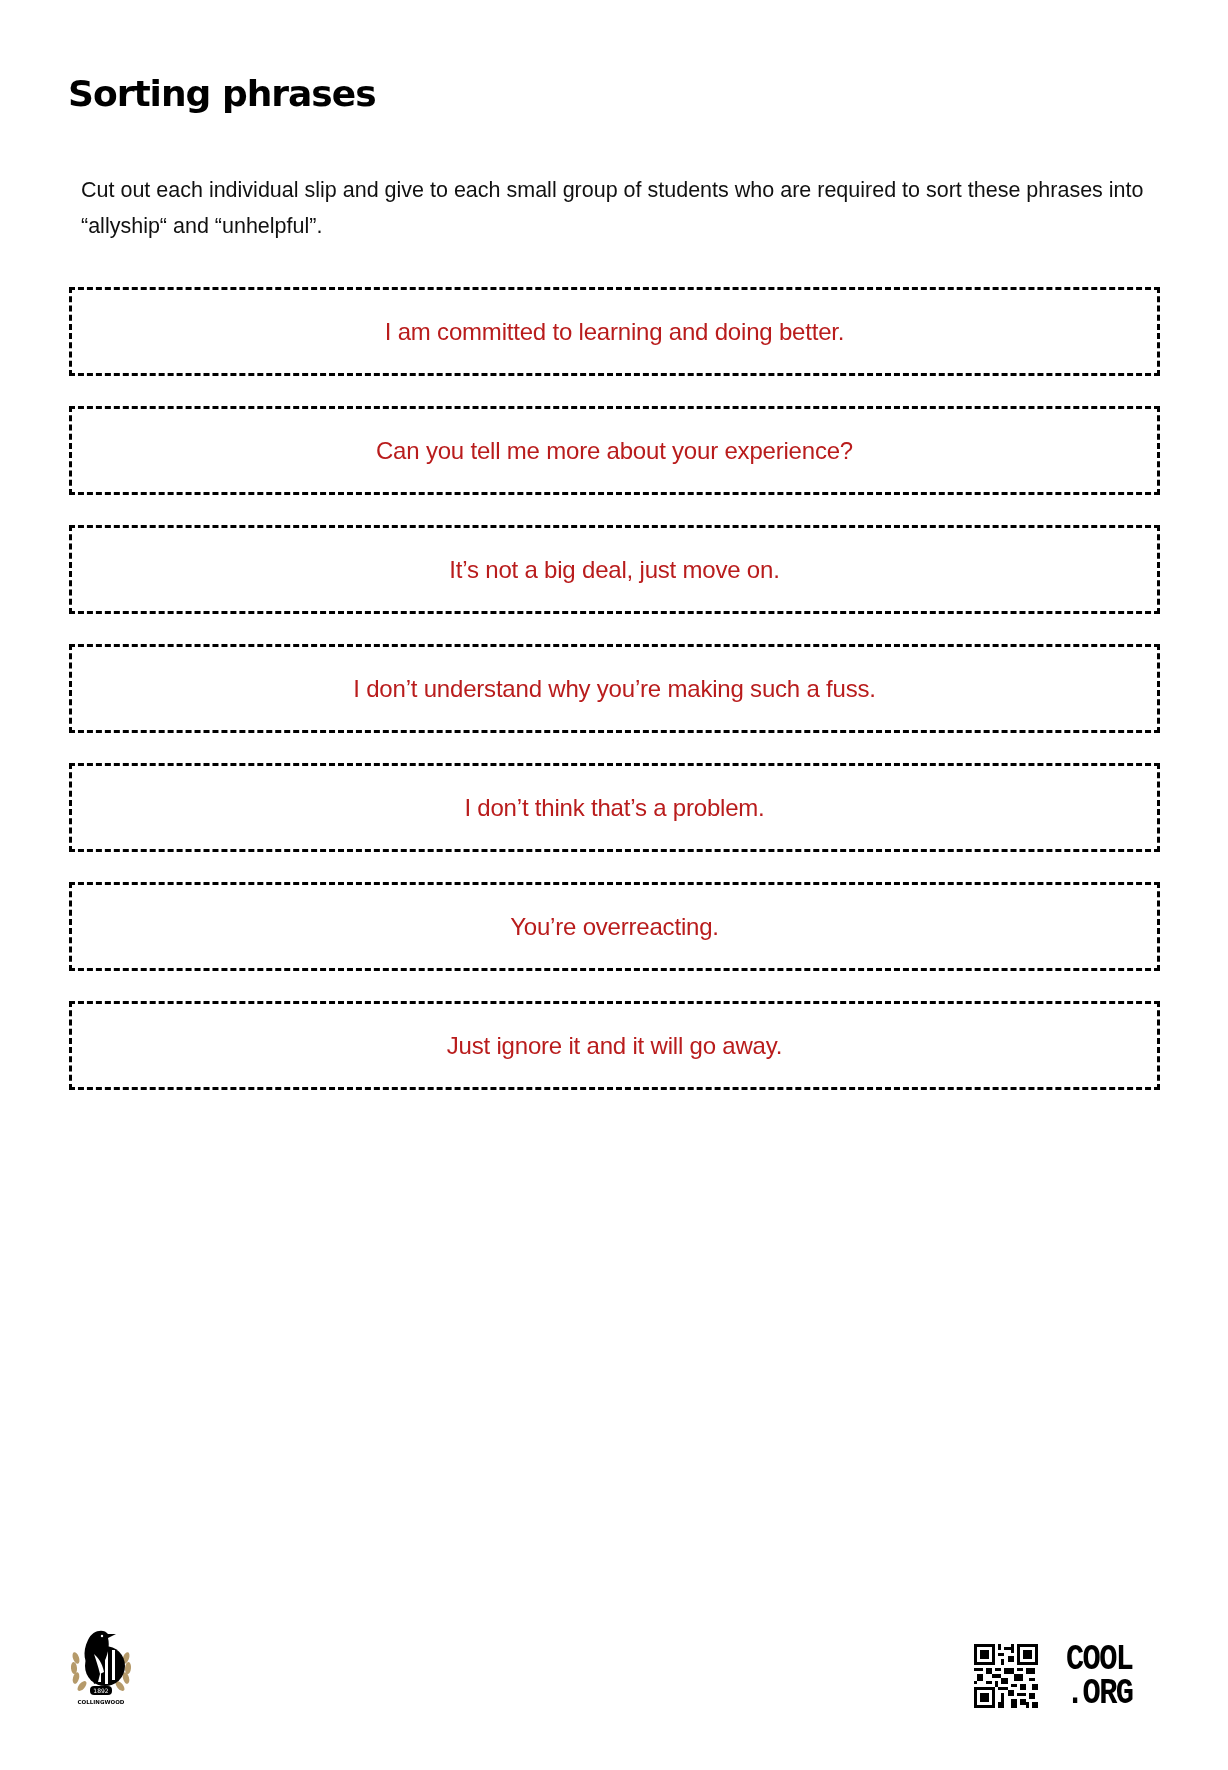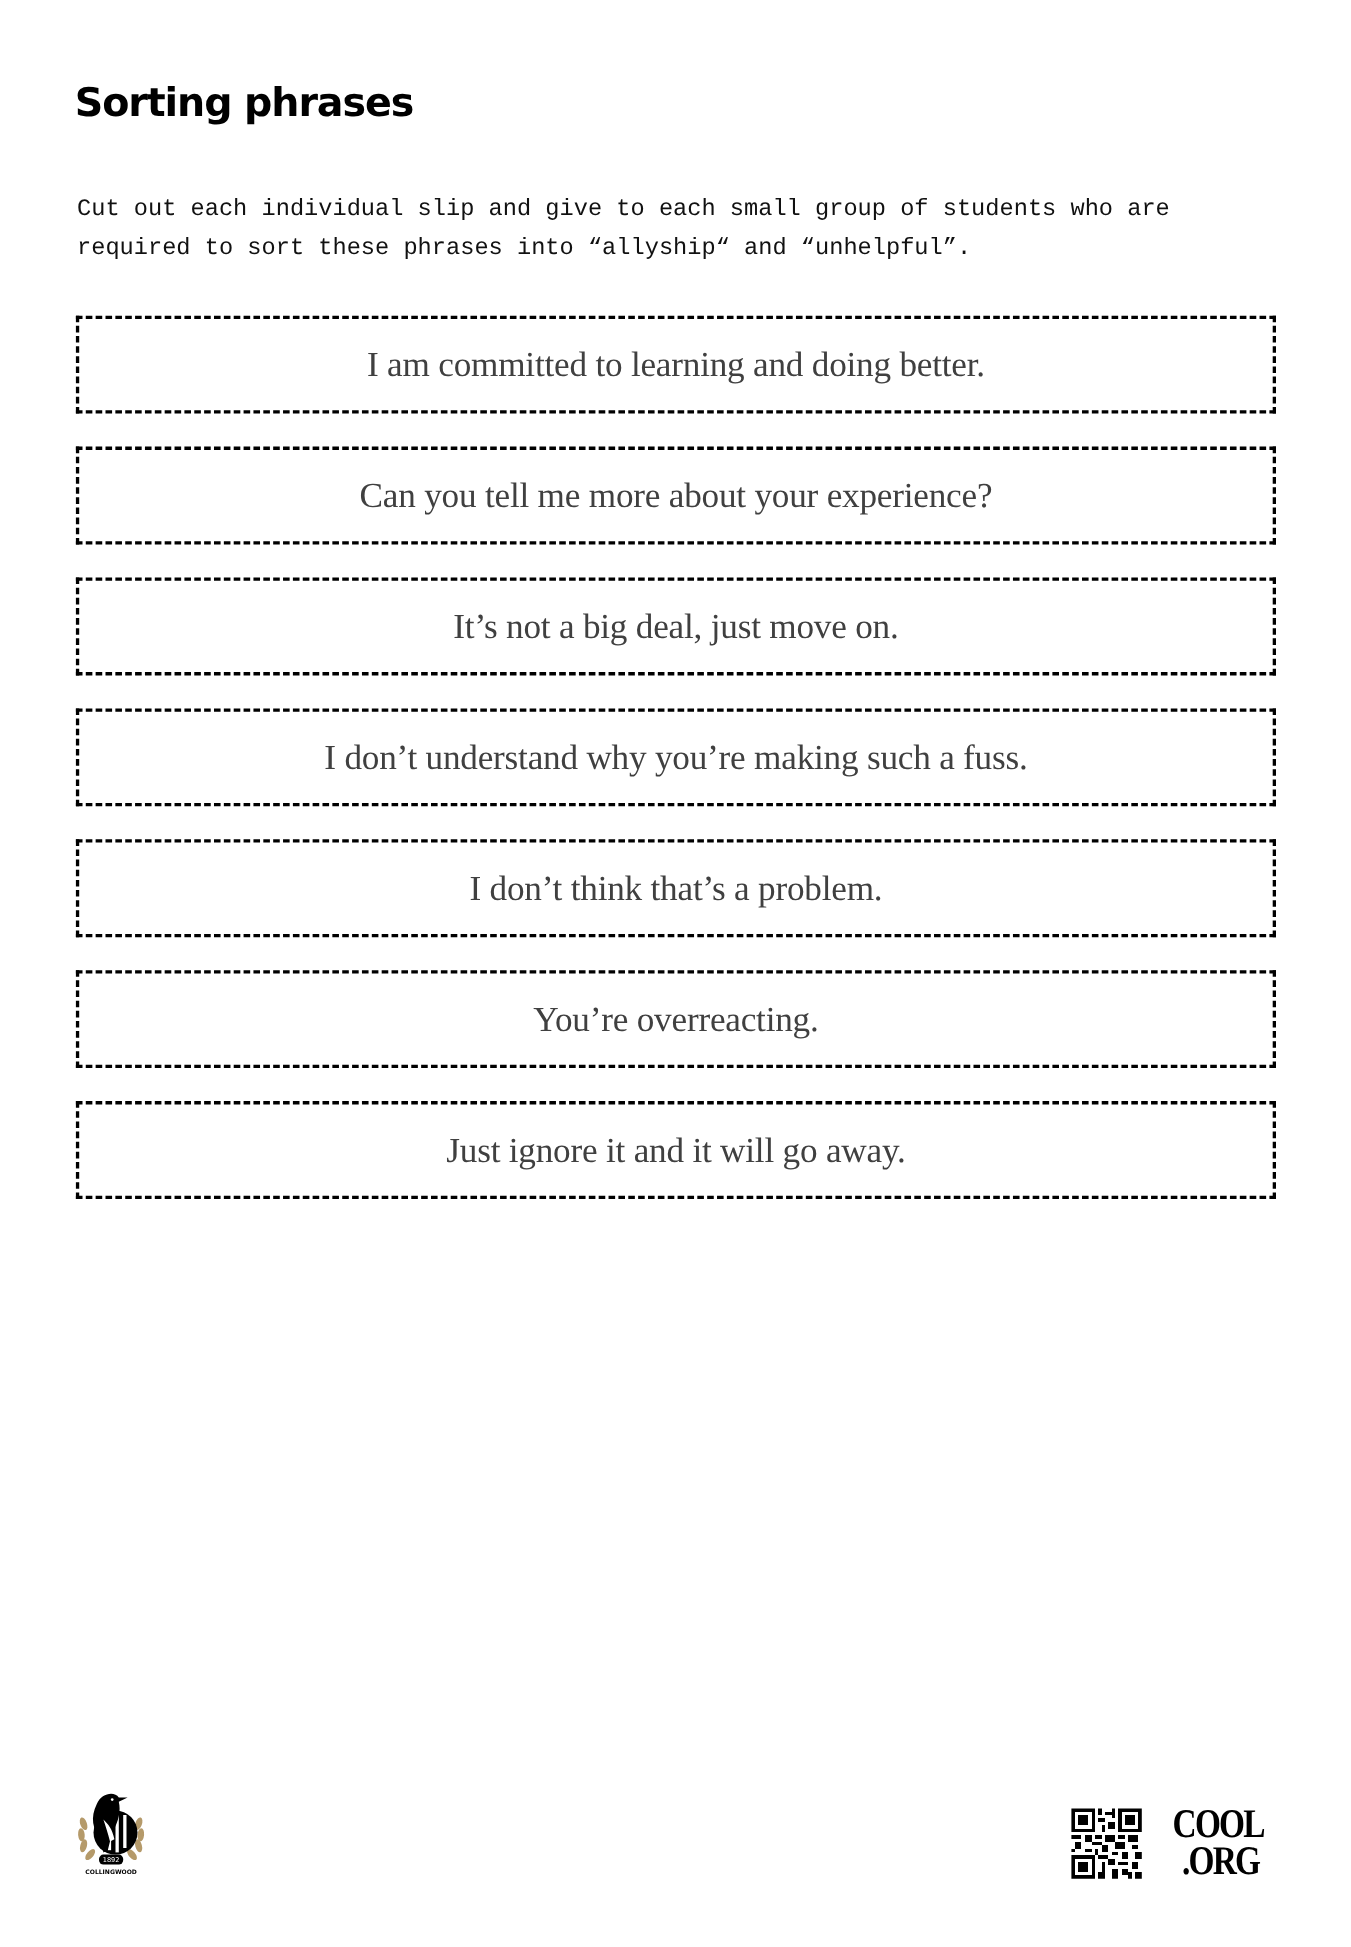--- a/index.html
+++ b/index.html
@@ -22,25 +22,25 @@
     margin: 0;
     font-family: "DejaVu Sans", sans-serif;
     font-weight: bold;
     font-size: 36px;
     letter-spacing: -1px;
     line-height: 72px;
     white-space: nowrap;
   }
   .intro {
     position: absolute;
-    left: 70px;
+    left: 81px;
     top: 172px;
     width: 1100px;
     margin: 0;
-    font-family: Liberation Mono, monospace;
+    font-family: Liberation Sans, sans-serif;
     font-size: 21.5px;
     line-height: 36px;
     color: #111111;
   }
   .slips {
     position: absolute;
     left: 69px;
     top: 287px;
     width: 1091px;
   }
@@ -49,24 +49,24 @@
     width: 1091px;
     height: 89px;
     margin-bottom: 30px;
     border: 3px dashed #000000;
     display: flex;
     align-items: center;
     justify-content: center;
     text-align: center;
   }
   .slip-text {
-    font-family: Liberation Serif, serif;
-    font-size: 32px;
+    font-family: Liberation Sans, sans-serif;
+    font-size: 24px;
     white-space: nowrap;
-    color: #404040;
+    color: #b91c1c;
     letter-spacing: -0.2px;
   }
   .footer-left {
     position: absolute;
     left: 68px;
     top: 1622px;
     width: 66px;
     height: 84px;
   }
   .qr {
@@ -75,24 +75,23 @@
     top: 1644px;
     width: 64px;
     height: 64px;
   }
   .cool-logo {
     position: absolute;
     left: 1066px;
     top: 1642px;
     width: 96px;
     height: 68px;
-    font-family: Liberation Serif, serif;
+    font-family: Liberation Mono, monospace;
     font-weight: bold;
     color: #000;
-    text-align: right;
   }
   .cool-line {
     display: block;
     height: 34px;
     line-height: 34px;
     font-size: 37px;
     letter-spacing: -2px;
     transform: scaleX(0.82);
     transform-origin: left center;
     white-space: nowrap;

